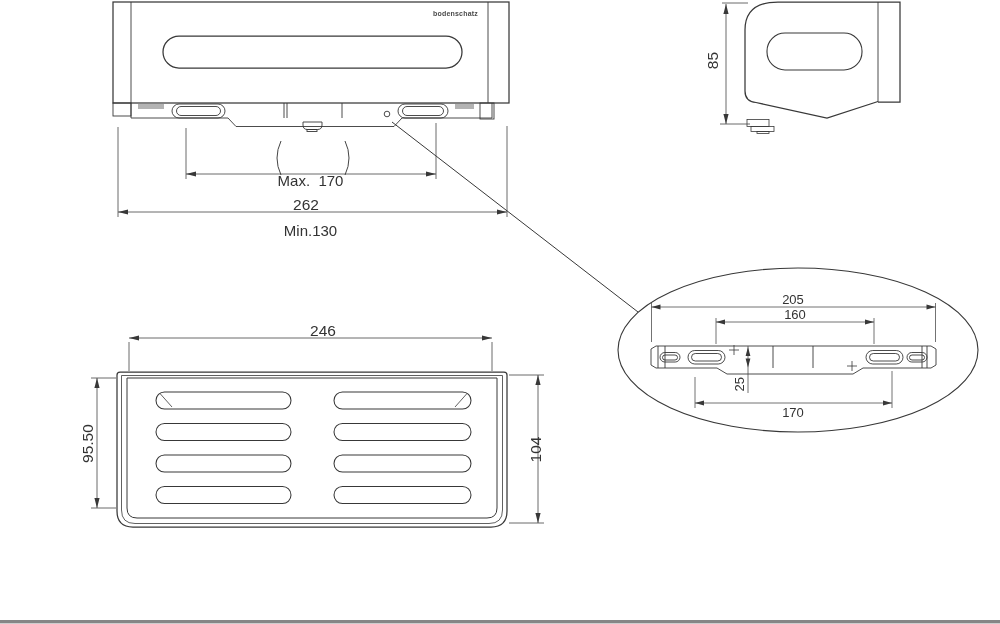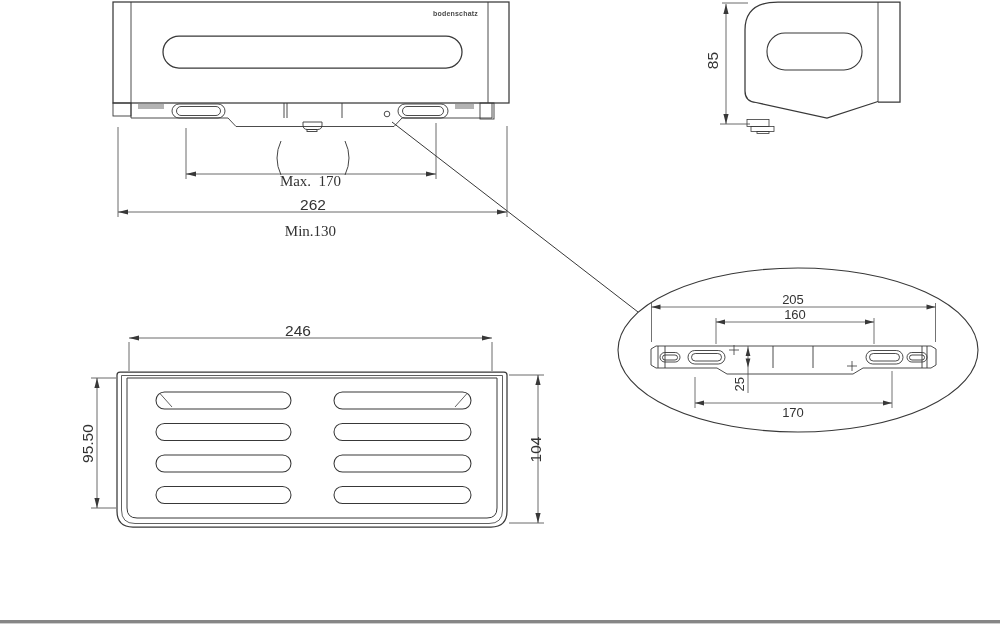--- a/index.html
+++ b/index.html
@@ -166,30 +166,30 @@
       <polygon points="748,367.5 745.6,358.5 750.4,358.5"></polygon>
       <polygon points="695,403 704,400.6 704,405.4"></polygon>
       <polygon points="892,403 883,400.6 883,405.4"></polygon>
     </g>
 
     <rect x="0" y="620" width="1000" height="3.4" fill="#868686"></rect>
   </svg>
 
   <div class="lbl logo" style="left:398px;top:10px;width:80px;">bodenschatz</div>
 
-  <div class="lbl maxmin" style="left:273px;top:140px;width:75px;font-family:Liberation Serif, serif;">
+  <div class="lbl maxmin" style="left:273px;top:140px;width:75px;">
     <div>Max.  170</div>
     <div>Min.130</div>
   </div>
 
-  <div class="lbl dim" style="left:283px;top:196px;width:60px;">262</div>
+  <div class="lbl dim" style="left:276px;top:196px;width:60px;">262</div>
 
   <div class="lbl dim rot" style="left:698px;top:52px;width:30px;">85</div>
 
-  <div class="lbl dim" style="left:268px;top:322px;width:60px;">246</div>
+  <div class="lbl dim" style="left:293px;top:322px;width:60px;">246</div>
 
   <div class="lbl dim rot" style="left:64px;top:435px;width:48px;">95.50</div>
 
   <div class="lbl dim rot" style="left:516px;top:441px;width:40px;">104</div>
 
   <div class="lbl dim-sm" style="left:763px;top:293px;width:60px;">205</div>
 
   <div class="lbl dim-sm" style="left:765px;top:308px;width:60px;">160</div>
 
   <div class="lbl dim-sm rot" style="left:725px;top:377px;width:30px;">25</div>

